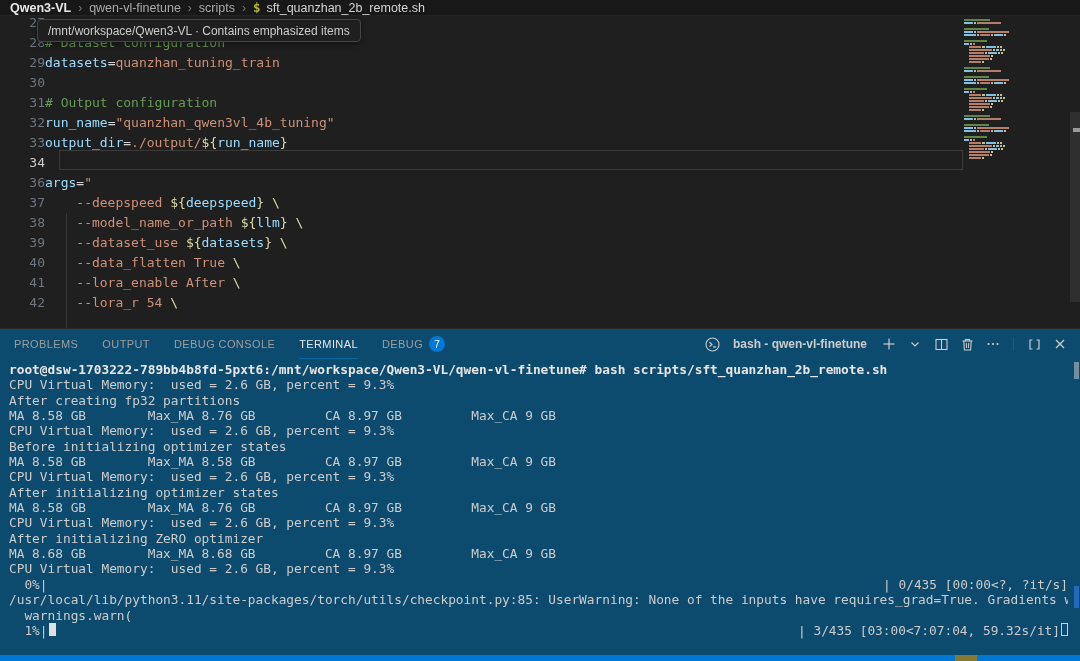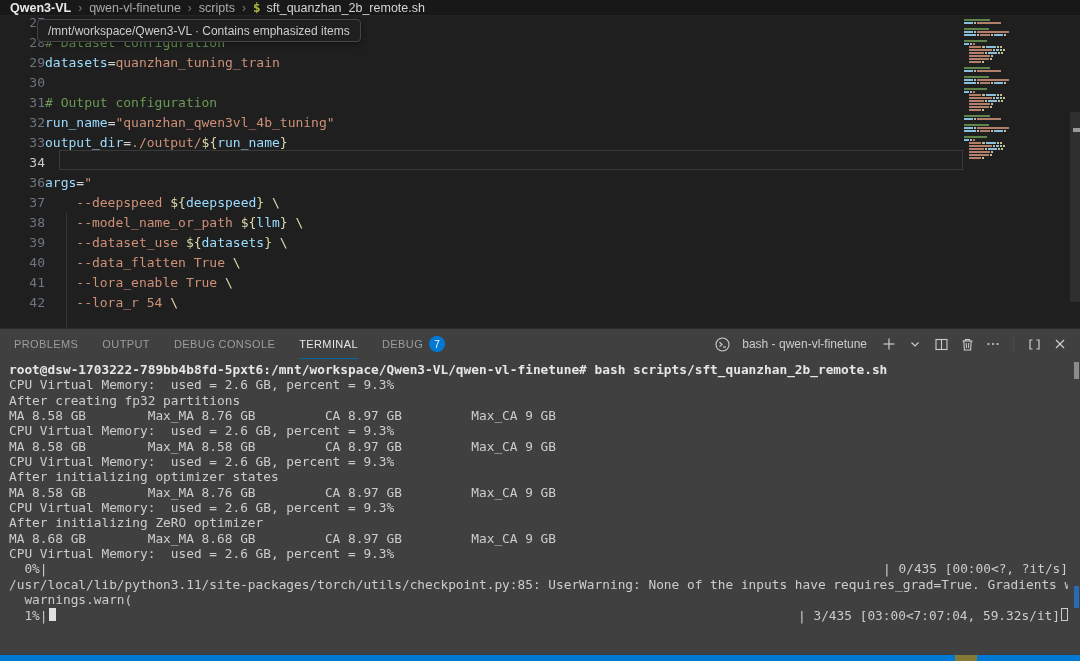--- a/index.html
+++ b/index.html
@@ -72,39 +72,39 @@
     position:absolute; left:37px; top:3px; height:23px; z-index:9;
     background:#1f1f1f; border:1px solid #454545; border-radius:4px;
     display:flex; align-items:center; padding:0 10px;
     font-size:12px; color:#cccccc; white-space:nowrap;
     box-shadow:0 2px 6px rgba(0,0,0,.45);
   }
 
   
   .panel {
     position:absolute; top:328px; left:0; right:0; bottom:6px;
-    background:#404040; border-top:1px solid #2b2b2b;
+    background:#0c4a6e; border-top:1px solid #2b2b2b;
   }
   .panel-header {
     height:30px; display:flex; align-items:center;
     padding:0 10px 0 14px;
   }
   .panel-tabs { display:flex; gap:24px; align-items:center; height:100%; }
   .tab {
     font-size:11px; letter-spacing:.4px; color:#9d9d9d; cursor:pointer;
     height:100%; display:flex; align-items:center; gap:6px;
     border-bottom:1px solid transparent; padding-top:1px;
   }
   .tab.active { color:#e7e7e7; border-bottom:1px solid #0369a1; }
   .tab-badge {
     width:16px; height:16px; border-radius:50%; background:#0078d4;
     color:#fff; font-size:10px; display:flex; align-items:center;
     justify-content:center; letter-spacing:0;
   }
-  .panel-right { margin-left:auto; display:flex; align-items:center; gap:6px; color:#cccccc; }
+  .panel-right { margin-left:auto; display:flex; align-items:center; gap:6px; color:#cccccc;font-weight:bold; }
   .term-title { font-size:12px; color:#cccccc; margin:0 6px 0 4px; white-space:nowrap; }
   .icon-btn {
     width:20px; height:20px; display:flex; align-items:center; justify-content:center;
     border-radius:4px; cursor:pointer;
   }
   .icon-btn svg { display:block; }
   .v-sep { width:1px; height:14px; background:#4d4d4d; margin:0 4px; }
 
   
   .terminal-output {
@@ -161,21 +161,21 @@
       <div class="code-line"><span class="ln">30</span><span class="code-text"></span></div>
       <div class="code-line"><span class="ln">31</span><span class="code-text"><span class="tok-comment"># Output configuration</span></span></div>
       <div class="code-line"><span class="ln">32</span><span class="code-text"><span class="tok-var">run_name</span><span class="tok-plain">=</span><span class="tok-str">"quanzhan_qwen3vl_4b_tuning"</span></span></div>
       <div class="code-line"><span class="ln">33</span><span class="code-text"><span class="tok-var">output_dir</span><span class="tok-plain">=</span><span class="tok-str">./output/</span><span class="tok-punc">${</span><span class="tok-var">run_name</span><span class="tok-punc">}</span></span></div>
       <div class="code-line"><span class="ln ln-active">34</span><span class="code-text"></span></div>
       <div class="code-line"><span class="ln">36</span><span class="code-text"><span class="tok-var">args</span><span class="tok-plain">=</span><span class="tok-str">"</span></span></div>
       <div class="code-line"><span class="ln">37</span><span class="code-text"><span class="tok-str">    --deepspeed </span><span class="tok-punc">${</span><span class="tok-var">deepspeed</span><span class="tok-punc">} </span><span class="tok-punc">\</span></span></div>
       <div class="code-line"><span class="ln">38</span><span class="code-text"><span class="tok-str">    --model_name_or_path </span><span class="tok-punc">${</span><span class="tok-var">llm</span><span class="tok-punc">} </span><span class="tok-punc">\</span></span></div>
       <div class="code-line"><span class="ln">39</span><span class="code-text"><span class="tok-str">    --dataset_use </span><span class="tok-punc">${</span><span class="tok-var">datasets</span><span class="tok-punc">} </span><span class="tok-punc">\</span></span></div>
       <div class="code-line"><span class="ln">40</span><span class="code-text"><span class="tok-str">    --data_flatten True </span><span class="tok-punc">\</span></span></div>
-      <div class="code-line"><span class="ln">41</span><span class="code-text"><span class="tok-str">    --lora_enable True </span><span class="tok-punc">\</span></span></div>
+      <div class="code-line"><span class="ln">41</span><span class="code-text"><span class="tok-str">    --lora_enable After </span><span class="tok-punc">\</span></span></div>
       <div class="code-line"><span class="ln">42</span><span class="code-text"><span class="tok-str">    --lora_r 54 </span><span class="tok-punc">\</span></span></div>
     </div>
   <div class="current-line-highlight"></div>
   <div class="indent-guide"></div>
   <div class="minimap" id="minimap">
       <div class="mm-row"></div>
       <div class="mm-row"><span class="mm-bar tok-comment" style="width: 26.45px; margin-left: 1px;"></span></div>
       <div class="mm-row"><span class="mm-bar tok-var" style="width: 9.2px; margin-left: 1px;"></span><span class="mm-bar tok-plain" style="width: 2px; margin-left: 1px;"></span><span class="mm-bar tok-str" style="width: 24.15px; margin-left: 1px;"></span></div>
       <div class="mm-row"></div>
       <div class="mm-row"><span class="mm-bar tok-comment" style="width: 25.3px; margin-left: 1px;"></span></div>
@@ -306,20 +306,21 @@
           </svg>
       </span>
     </div>
   </div>
   <div class="terminal-output" id="terminal-output">
       <div class="t-row t-bold"><span class="t-left">root@dsw-1703222-789bb4b8fd-5pxt6:/mnt/workspace/Qwen3-VL/qwen-vl-finetune# bash scripts/sft_quanzhan_2b_remote.sh</span></div>
       <div class="t-row"><span class="t-left">CPU Virtual Memory:  used = 2.6 GB, percent = 9.3%</span></div>
       <div class="t-row"><span class="t-left">After creating fp32 partitions</span></div>
       <div class="t-row"><span class="t-left">MA 8.58 GB        Max_MA 8.76 GB         CA 8.97 GB         Max_CA 9 GB</span></div>
       <div class="t-row"><span class="t-left">CPU Virtual Memory:  used = 2.6 GB, percent = 9.3%</span></div>
+      <div class="t-row"><span class="t-left">Before initializing optimizer states</span></div>
       <div class="t-row"><span class="t-left">MA 8.58 GB        Max_MA 8.58 GB         CA 8.97 GB         Max_CA 9 GB</span></div>
       <div class="t-row"><span class="t-left">CPU Virtual Memory:  used = 2.6 GB, percent = 9.3%</span></div>
       <div class="t-row"><span class="t-left">After initializing optimizer states</span></div>
       <div class="t-row"><span class="t-left">MA 8.58 GB        Max_MA 8.76 GB         CA 8.97 GB         Max_CA 9 GB</span></div>
       <div class="t-row"><span class="t-left">CPU Virtual Memory:  used = 2.6 GB, percent = 9.3%</span></div>
       <div class="t-row"><span class="t-left">After initializing ZeRO optimizer</span></div>
       <div class="t-row"><span class="t-left">MA 8.68 GB        Max_MA 8.68 GB         CA 8.97 GB         Max_CA 9 GB</span></div>
       <div class="t-row"><span class="t-left">CPU Virtual Memory:  used = 2.6 GB, percent = 9.3%</span></div>
       <div class="t-row"><span class="t-left">  0%|</span><span class="t-fill"></span><span class="t-right">| 0/435 [00:00&lt;?, ?it/s]</span></div>
       <div class="t-row"><span class="t-left">/usr/local/lib/python3.11/site-packages/torch/utils/checkpoint.py:85: UserWarning: None of the inputs have requires_grad=True. Gradients wi</span></div>

